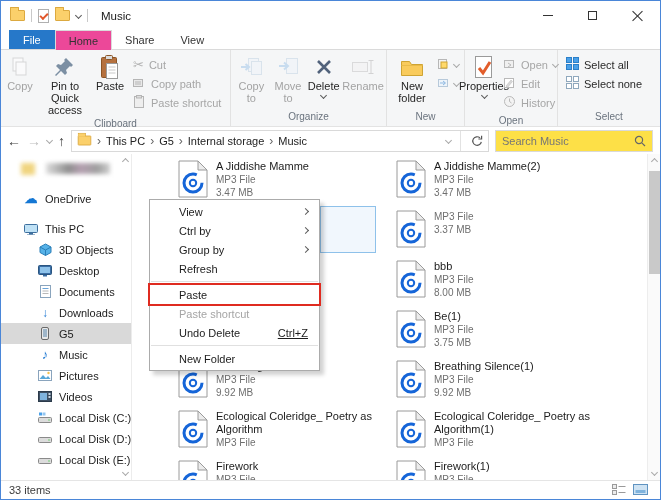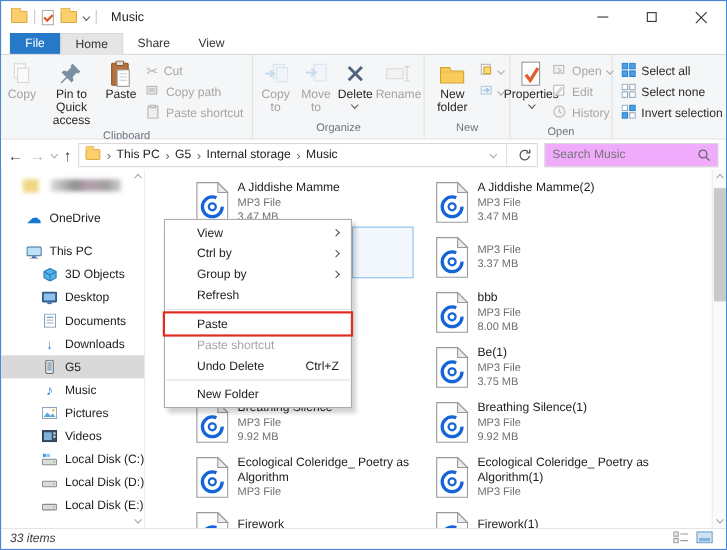--- a/index.html
+++ b/index.html
@@ -26,21 +26,21 @@
   .wc{width:45px;height:100%;display:flex;align-items:center;justify-content:center;}
   .wc-min{width:10px;height:0;border-top:1px solid #333;display:inline-block;}
   .wc-max{width:9px;height:9px;border:1px solid #333;display:inline-block;}
   .wc-close{position:relative;width:11px;height:11px;display:inline-block;}
   .wc-close::before,.wc-close::after{content:"";position:absolute;left:5px;top:-1px;width:1px;height:14px;background:#333;}
   .wc-close::before{transform:rotate(45deg);} .wc-close::after{transform:rotate(-45deg);}
   
   .tabrow{height:19px;display:flex;align-items:stretch;padding-left:8px;flex:0 0 auto;position:relative;z-index:2;}
   .tab{padding:0 13px;display:flex;align-items:center;color:#333;}
   .tab-file{background:#2678c9;color:#fff;padding:0 14px;display:flex;align-items:center;}
-  .tab.active{background:#e5e5e5;border:1px solid #dadada;border-bottom:none;margin-bottom:-1px;}
+  .tab.active{background:#ec4899;border:1px solid #dadada;border-bottom:none;margin-bottom:-1px;}
   
   .ribbon{height:78px;background:#f5f6f7;border-top:1px solid #dadada;border-bottom:1px solid #e3e3e3;display:flex;flex:0 0 auto;}
   .rgroup{display:flex;flex-direction:column;height:100%;}
   .rgroup + .rgroup{border-left:1px solid #e2e2e2;}
   .rbody{flex:1;display:flex;align-items:flex-start;padding:3px 1px 0 2px;}
   .rlabel{height:16px;text-align:center;color:#6a737e;font-size:10px;line-height:14px;}
   .bigbtn{display:flex;flex-direction:column;align-items:center;padding:1px 2px;min-width:34px;}
   .bigbtn .ricon{height:26px;display:flex;align-items:center;justify-content:center;}
   .blabel{text-align:center;line-height:12px;color:#262626;font-size:11px;}
   .bigbtn.disabled .blabel{color:#a3a3a3;}
@@ -52,54 +52,54 @@
   .dropchev{margin-top:1px;}
   
   .addressbar{height:27px;display:flex;align-items:center;padding:0 7px 0 6px;gap:6px;flex:0 0 auto;background:#fff;}
   .nav-arrow{font-size:14px;color:#3e3e3e;line-height:14px;}
   .nav-arrow.disabled{color:#bdbdbd;}
   .addrbox{flex:1;height:22px;border:1px solid #d9d9d9;display:flex;align-items:center;background:#fff;padding-left:5px;gap:5px;}
   .seg{color:#222;white-space:nowrap;}
   .bc-sep{color:#666;font-size:12px;line-height:10px;}
   .addr-div{width:1px;height:20px;background:#e2e2e2;margin-left:4px;}
   .refresh-wrap{width:22px;display:flex;align-items:center;justify-content:center;}
-  .searchbox{width:158px;height:22px;border:1px solid #d9d9d9;display:flex;align-items:center;padding:0 6px;background:#f0abfc;}
+  .searchbox{width:158px;height:22px;border:1px solid #d9d9d9;display:flex;align-items:center;padding:0 6px;background:#fde047;}
   .search-input{border:none;outline:none;flex:1;font-family:"Liberation Sans",sans-serif;font-size:11px;color:#555;min-width:0;background:transparent;}
   .search-input::placeholder{color:#767676;}
   
   .main{flex:1;display:flex;position:relative;overflow:hidden;}
   .sidebar{width:131px;flex:0 0 auto;position:relative;padding-top:4px;border-right:1px solid #ececec;}
   .side-item{height:21px;display:flex;align-items:center;gap:7px;padding-left:23px;white-space:nowrap;color:#1c1c1c;}
   .side-item.lvl2{padding-left:37px;}
   .side-item.selected{background:#d9d9d9;}
   .side-item .si{width:14px;display:flex;justify-content:center;flex:0 0 auto;}
   .gap8{margin-top:9px;}
   .blur-y{width:14px;height:12px;background:#f0d580;filter:blur(2px);display:inline-block;}
   .blur-g{width:64px;height:11px;background:linear-gradient(90deg,#dcdcdc,#8f8f8f 35%,#b49fb0 55%,#9f9f9f 80%,#cfcfcf);filter:blur(2px);display:inline-block;margin-left:4px;}
   .side-scroll{position:absolute;right:0;top:0;bottom:0;width:12px;display:flex;flex-direction:column;justify-content:space-between;align-items:center;padding:5px 0;}
   .glyph-blue{color:#2a7fd4;font-weight:bold;}
   .filearea{flex:1;position:relative;overflow:hidden;background:#fff;}
   .files{position:absolute;left:46px;top:4px;display:grid;grid-template-columns:218px 218px;grid-auto-rows:50px;}
-  .tile{display:flex;gap:8px;align-items:center;padding-top:2px;}
+  .tile{display:flex;gap:8px;align-items:flex-start;padding-top:2px;}
   .tmeta{display:flex;flex-direction:column;width:168px;}
   .fname{color:#1c1c1c;line-height:13px;}
   .ftype,.fsize{color:#6f6f6f;font-size:10px;line-height:13px;}
   .rubber{position:absolute;left:188px;top:52px;width:56px;height:47px;border:1px solid #8ec1ea;background:rgba(120,180,235,.10);}
   .vscroll{position:absolute;right:0;top:0;bottom:0;width:13px;background:#fafafa;border-left:1px solid #ededed;display:flex;flex-direction:column;align-items:center;justify-content:space-between;padding:5px 0;}
   .v-thumb{position:absolute;top:17px;left:1px;width:11px;height:103px;background:#c9c9c9;}
   
   .ctxmenu{position:absolute;left:17px;top:45px;width:171px;background:#fff;border:1px solid #ababab;box-shadow:4px 4px 4px rgba(0,0,0,.18);padding:2px 0;z-index:5;}
   .cm-item{height:19px;display:flex;align-items:center;padding:0 11px 0 29px;color:#1c1c1c;}
   .cm-item.disabled{color:#a5a5a5;}
   .cm-item .cm-chev{margin-left:auto;}
-  .cm-short{margin-left:auto;color:#1c1c1c;}
+  .cm-short{margin-left:auto;color:#1c1c1c;text-decoration:underline;}
   .cm-sep{height:1px;background:#e0e0e0;margin:3px 1px;}
   .red-boxed{outline:2px solid #df2b20;outline-offset:0;}
   
-  .statusbar{height:19px;display:flex;align-items:center;padding:0 8px;border-top:1px solid #e5e5e5;color:#3c3c3c;flex:0 0 auto;font-style:italic;}
+  .statusbar{height:19px;display:flex;align-items:center;padding:0 8px;border-top:1px solid #e5e5e5;color:#3c3c3c;flex:0 0 auto;}
   .view-icons{margin-left:auto;display:flex;gap:7px;align-items:center;padding-right:4px;}
 </style>
 </head>
 <body>
 
 <div class="window">
 
   <div class="titlebar">
     <div class="qat">
       <span class="ic-folder"></span>
@@ -328,31 +328,23 @@
           </div>
           <div class="smallbtn">
             <span><svg width="13" height="13">
                   <rect x="0.5" y="0.5" width="5" height="5" fill="#fff" stroke="#8fa8bd"></rect>
                   <rect x="7.5" y="0.5" width="5" height="5" fill="#fff" stroke="#8fa8bd"></rect>
                   <rect x="0.5" y="7.5" width="5" height="5" fill="#fff" stroke="#8fa8bd"></rect>
                   <rect x="7.5" y="7.5" width="5" height="5" fill="#fff" stroke="#8fa8bd"></rect>
                 </svg></span>
             <span>Select none</span>
           </div>
-          <div class="smallbtn">
-            <span><svg width="13" height="13">
-                  <rect x="0.5" y="0.5" width="5" height="5" fill="#fff" stroke="#8fa8bd"></rect>
-                  <rect x="7.5" y="0.5" width="5" height="5" fill="#4aa0e8" stroke="#2a7fc9"></rect>
-                  <rect x="0.5" y="7.5" width="5" height="5" fill="#4aa0e8" stroke="#2a7fc9"></rect>
-                  <rect x="7.5" y="7.5" width="5" height="5" fill="#fff" stroke="#8fa8bd"></rect>
-                </svg></span>
-            <span>Invert selection</span>
-          </div>
-        </div>
-      </div>
+        </div>
+      </div>
+      <div class="rlabel">Select</div>
     </div>
   </div>
 
   <div class="addressbar">
     <span class="nav-arrow">←</span>
     <span class="nav-arrow disabled">→</span>
     <span class="chev gray"></span>
     <span class="nav-arrow">↑</span>
     <div class="addrbox">
       <span class="ic-folder" style="transform:scale(.9)"></span>

